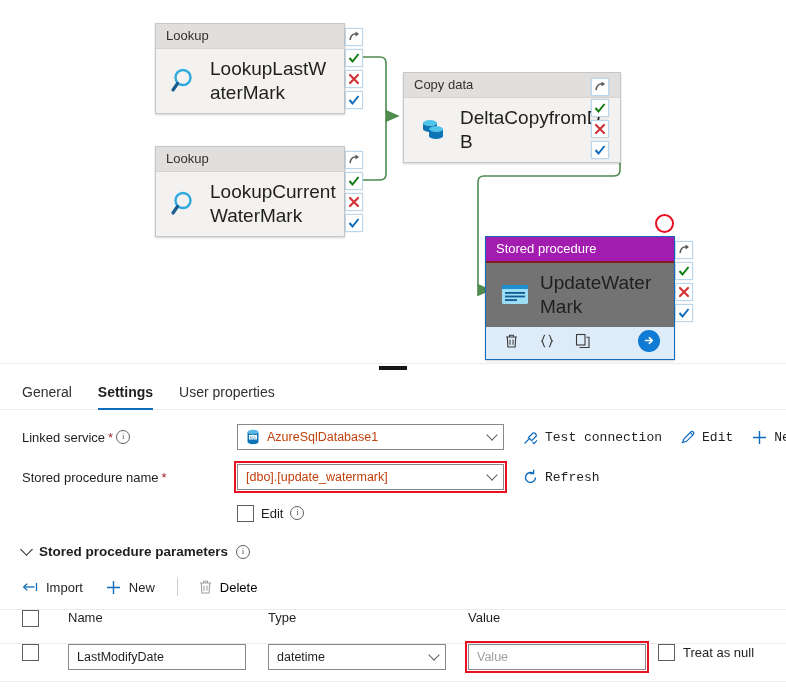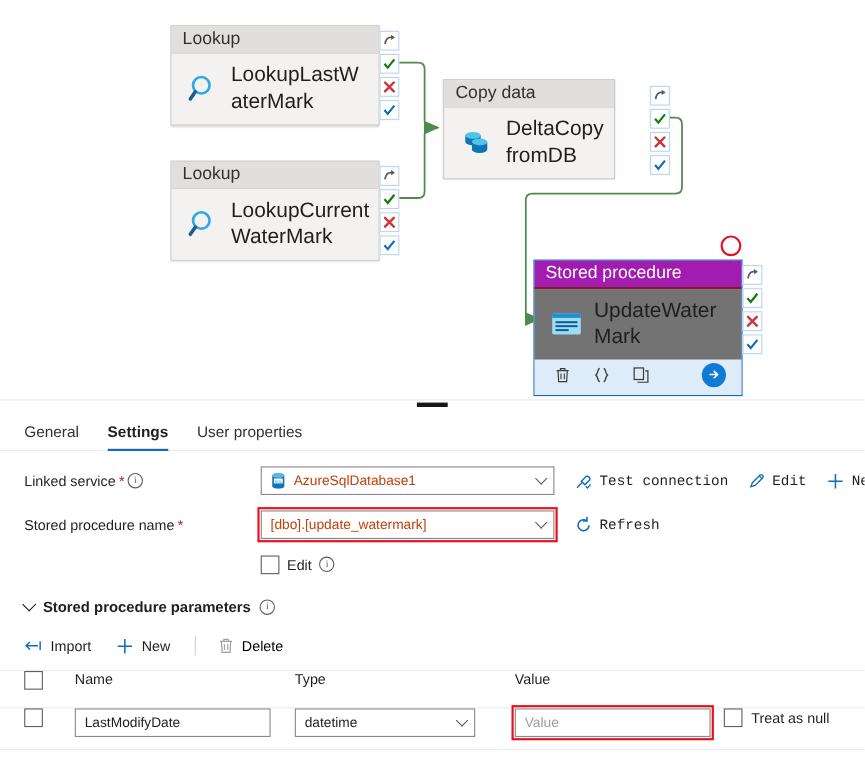--- a/index.html
+++ b/index.html
@@ -39,21 +39,21 @@
     position: absolute;
     box-sizing: border-box;
     border: 1px solid #c8c6c4;
     background: #f3f2f1;
     box-shadow: 0 1px 2px rgba(0,0,0,.18);
   }
   .node-head {
     height: 24px;
     line-height: 24px;
     padding: 0 10px;
-    font-size: 16px;
+    font-size: 13px;
     color: #323130;
     background: #e1dfdd;
     border-bottom: 1px solid #d6d4d2;
     white-space: nowrap;
     overflow: hidden;
   }
   .node-body {
     display: flex;
     align-items: center;
     gap: 10px;
@@ -337,21 +337,21 @@
     display: flex;
     align-items: center;
     padding: 0 8px;
     font-size: 12.5px;
     color: #201f1e;
   }
   .tbox.placeholder { color: #a19f9d; }
   .combo-sm {
     position: relative;
     box-sizing: border-box;
-    width: 164px;
+    width: 178px;
     height: 26px;
     border: 1px solid #8a8886;
     background: #ffffff;
     display: flex;
     align-items: center;
     padding: 0 22px 0 8px;
     font-size: 12.5px;
     color: #201f1e;
     cursor: pointer;
   }
@@ -451,21 +451,21 @@
         <path d="M2,2 L10,10 M10,2 L2,10" stroke="#d13438" stroke-width="2.2" stroke-linecap="round"></path>
       </svg>
     </div>
     <div class="pin">
       <svg width="12" height="12" viewBox="0 0 12 12">
         <path d="M1.5,6 L4.5,9.5 L10.5,2" fill="none" stroke="#0f6cbd" stroke-width="2"></path>
       </svg>
     </div>
   </div>
 
-  <div class="node" style="left:403px; top:72px; width:156px;">
+  <div class="node" style="left:403px; top:72px; width:218px;">
     <div class="node-head">Copy data</div>
     <div class="node-body">
       <span>
         <svg width="32" height="30" viewBox="0 0 32 30">
           <ellipse cx="12" cy="8" rx="7" ry="3" fill="#4fc3e8"></ellipse>
           <path d="M5,8 L5,14 A7,3 0 0 0 19,14 L19,8 A7,3 0 0 1 5,8 z" fill="#0f74b5"></path>
           <ellipse cx="18" cy="14" rx="7" ry="3" fill="#4fc3e8"></ellipse>
           <path d="M11,14 L11,21 A7,3 0 0 0 25,21 L25,14 A7,3 0 0 1 11,14 z" fill="#0f74b5"></path>
         </svg>
       </span>

